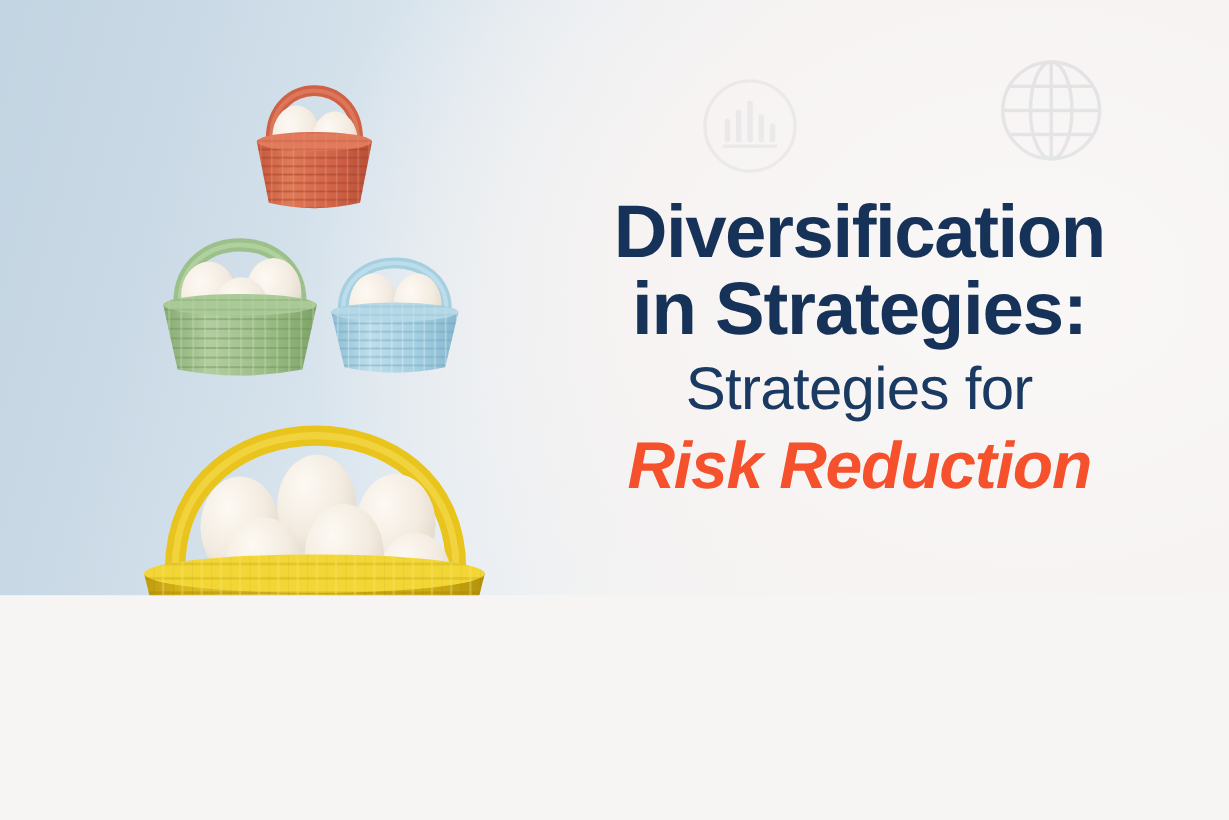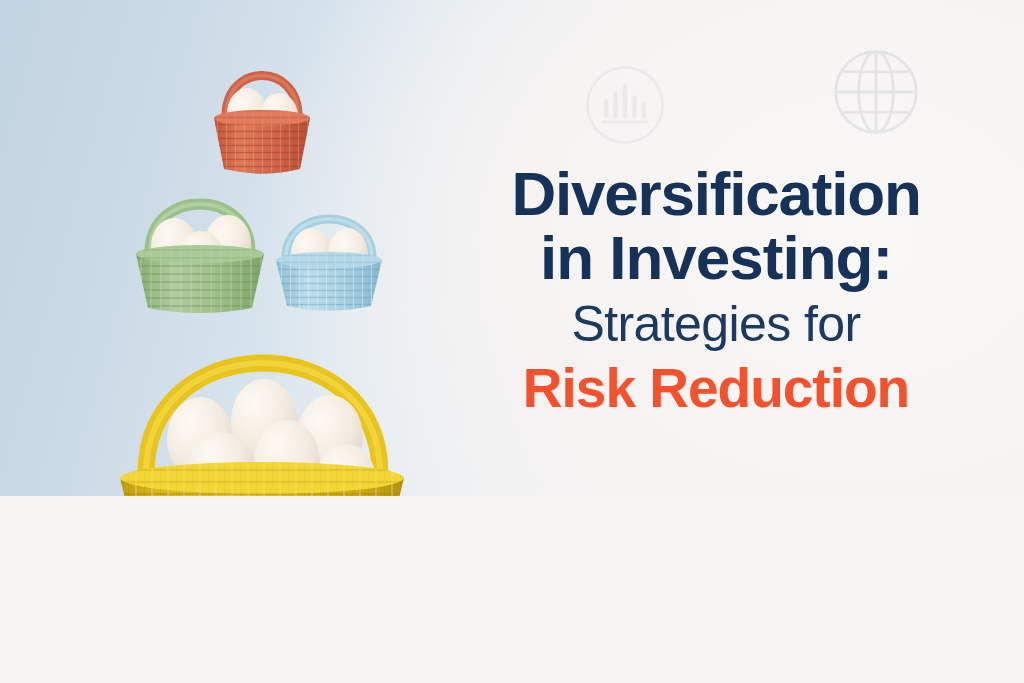--- a/index.html
+++ b/index.html
@@ -62,20 +62,21 @@
     letter-spacing:-0.6px;
     line-height:1.34;
     color:#1b3a62;
   }
   .hl-4 {
     font-size:55px;
     font-weight:bold;
     letter-spacing:-1px;
     line-height:1.12;
     color:#f4512c;
+    font-style:italic;
   }
 </style>
 </head>
 <body>
 
 <div id="banner">
 
   <div class="wm" id="wm-globe-tr">
     <svg viewBox="0 0 100 100" fill="none" stroke="currentColor" stroke-width="3">
       <circle cx="50" cy="50" r="42"></circle>
@@ -249,18 +250,18 @@
         <ellipse cx="150" cy="320" rx="110" ry="16" fill="#d9b412"></ellipse>
         <ellipse cx="150" cy="320" rx="110" ry="16" fill="url(#yw)" opacity=".45"></ellipse>
 
         <ellipse cx="150" cy="336" rx="120" ry="13" fill="#9fb3c2" opacity=".28"></ellipse>
       </svg>
     </div>
   </div>
 
   <div id="headline">
     <span class="hl-line hl-1">Diversification</span>
-    <span class="hl-line hl-2">in Investing:</span>
+    <span class="hl-line hl-2">in Strategies:</span>
     <span class="hl-line hl-3">Strategies for</span>
     <span class="hl-line hl-4">Risk Reduction</span>
   </div>
 
 </div>
 
 </body></html>

